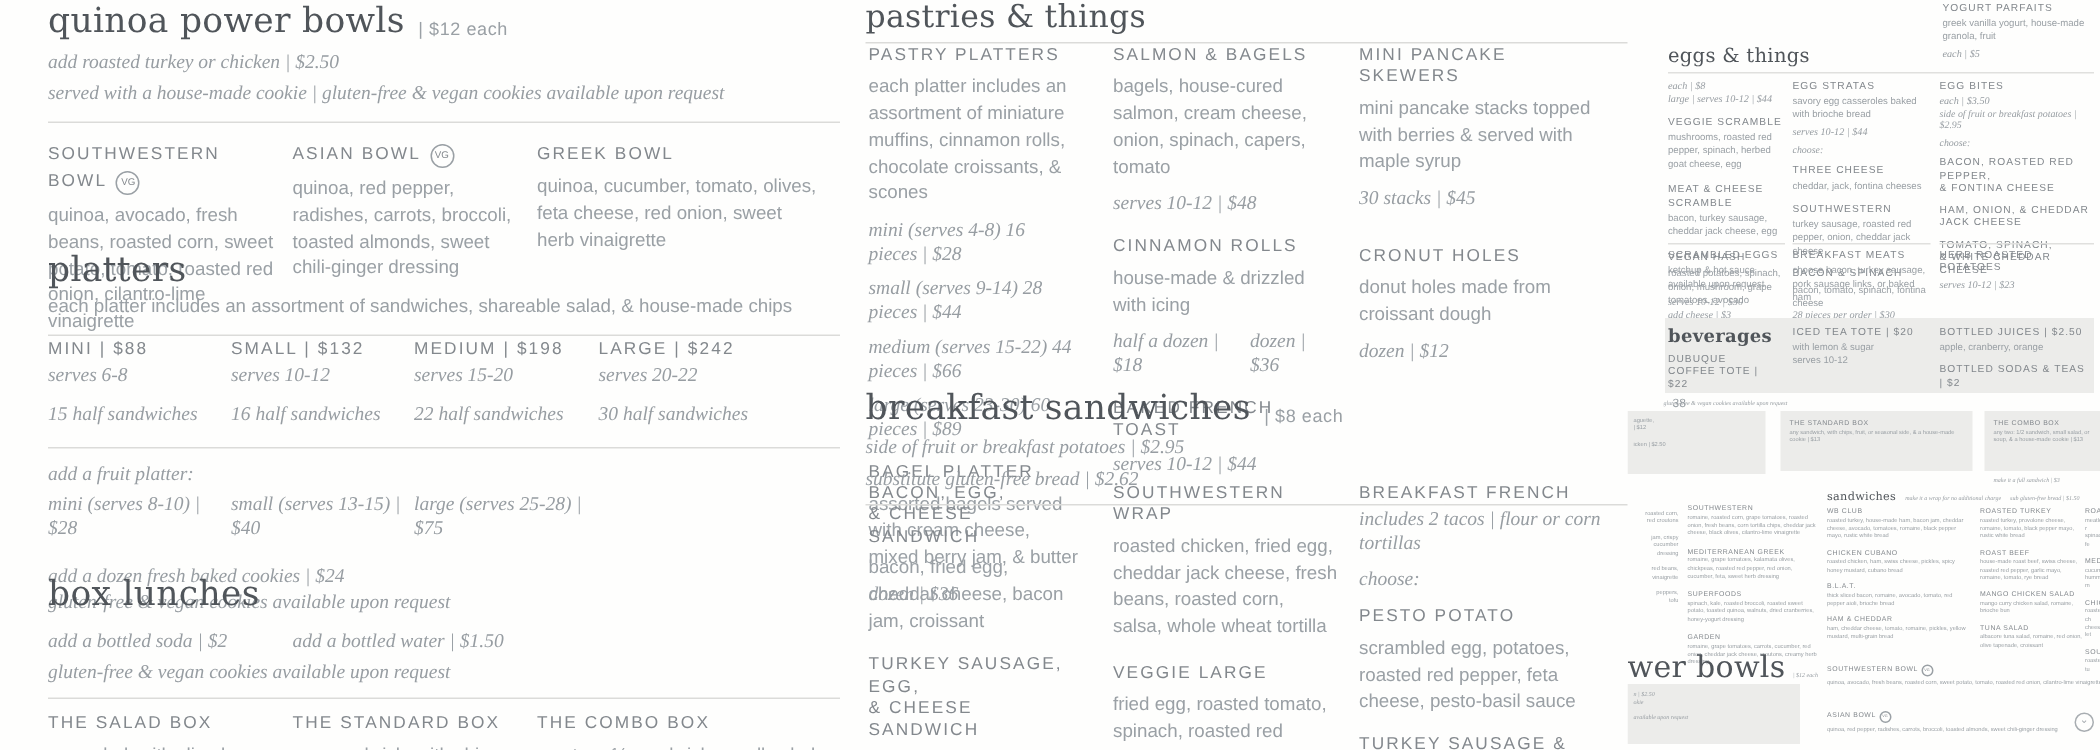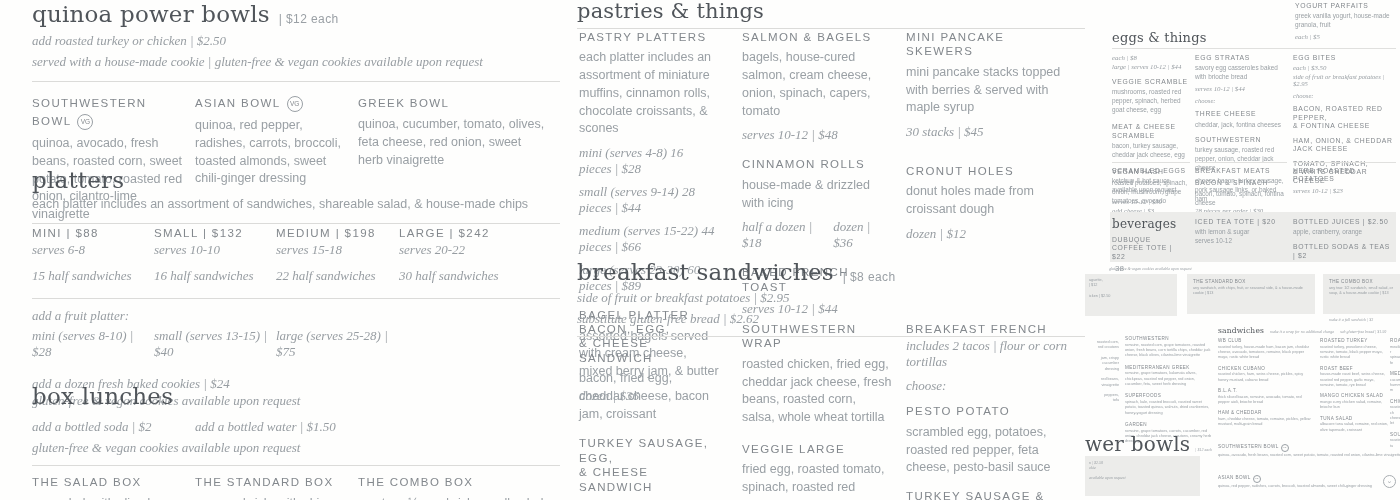--- a/index.html
+++ b/index.html
@@ -79,26 +79,26 @@
     <div class="desc" style="margin-top:4px;">each platter includes an assortment of sandwiches, shareable salad, &amp; house-made chips</div>
     <div class="rule" style="margin-top:9px;"></div>
     <div class="grid4" style="margin-top:2px;">
       <div class="mi">
         <div class="iname">MINI | $88</div>
         <div class="pline" style="margin-top:2px;">serves 6-8</div>
         <div class="pline" style="margin-top:10px;">15 half sandwiches</div>
       </div>
       <div class="mi">
         <div class="iname">SMALL | $132</div>
-        <div class="pline" style="margin-top:2px;">serves 10-10</div>
+        <div class="pline" style="margin-top:2px;">serves 10-12</div>
         <div class="pline" style="margin-top:10px;">16 half sandwiches</div>
       </div>
       <div class="mi">
         <div class="iname">MEDIUM | $198</div>
-        <div class="pline" style="margin-top:2px;">serves 15-18</div>
+        <div class="pline" style="margin-top:2px;">serves 15-20</div>
         <div class="pline" style="margin-top:10px;">22 half sandwiches</div>
       </div>
       <div class="mi">
         <div class="iname">LARGE | $242</div>
         <div class="pline" style="margin-top:2px;">serves 20-22</div>
         <div class="pline" style="margin-top:10px;">30 half sandwiches</div>
       </div>
     </div>
     <div class="rule" style="margin-top:14px;"></div>
     <div class="note" style="margin-top:9px;">add a fruit platter:</div>
@@ -321,21 +321,21 @@
       <div class="desc">choose bacon, turkey sausage, pork sausage links, or baked ham</div>
       <div class="pline">28 pieces per order | $30</div>
     </div>
     <div class="abs" style="left:181px;top:162px;width:103px;border-top:1px solid #e0e0de;padding-top:4px;">
       <div class="iname">HERB ROASTED POTATOES</div>
       <div class="pline">serves 10-12 | $23</div>
     </div>
 
     <div class="bev abs" style="left:-2px;top:212px;width:286px;height:50px;padding:6px 0 0 2px;box-sizing:border-box;overflow:hidden;">
       <div class="abs" style="left:2px;top:5px;width:76px;">
-        <div class="title" style="font-size:12px;">beverages</div>
+        <div class="title" style="font-size:12px;font-weight:bold;">beverages</div>
         <div class="iname pre" style="margin-top:5px;">DUBUQUE
 COFFEE TOTE | $22</div>
       </div>
       <div class="abs" style="left:85px;top:6px;width:90px;">
         <div class="iname">ICED TEA TOTE | $20</div>
         <div class="desc pre">with lemon &amp; sugar
 serves 10-12</div>
       </div>
       <div class="abs" style="left:183px;top:6px;width:100px;">
         <div class="iname">BOTTLED JUICES | $2.50</div>

